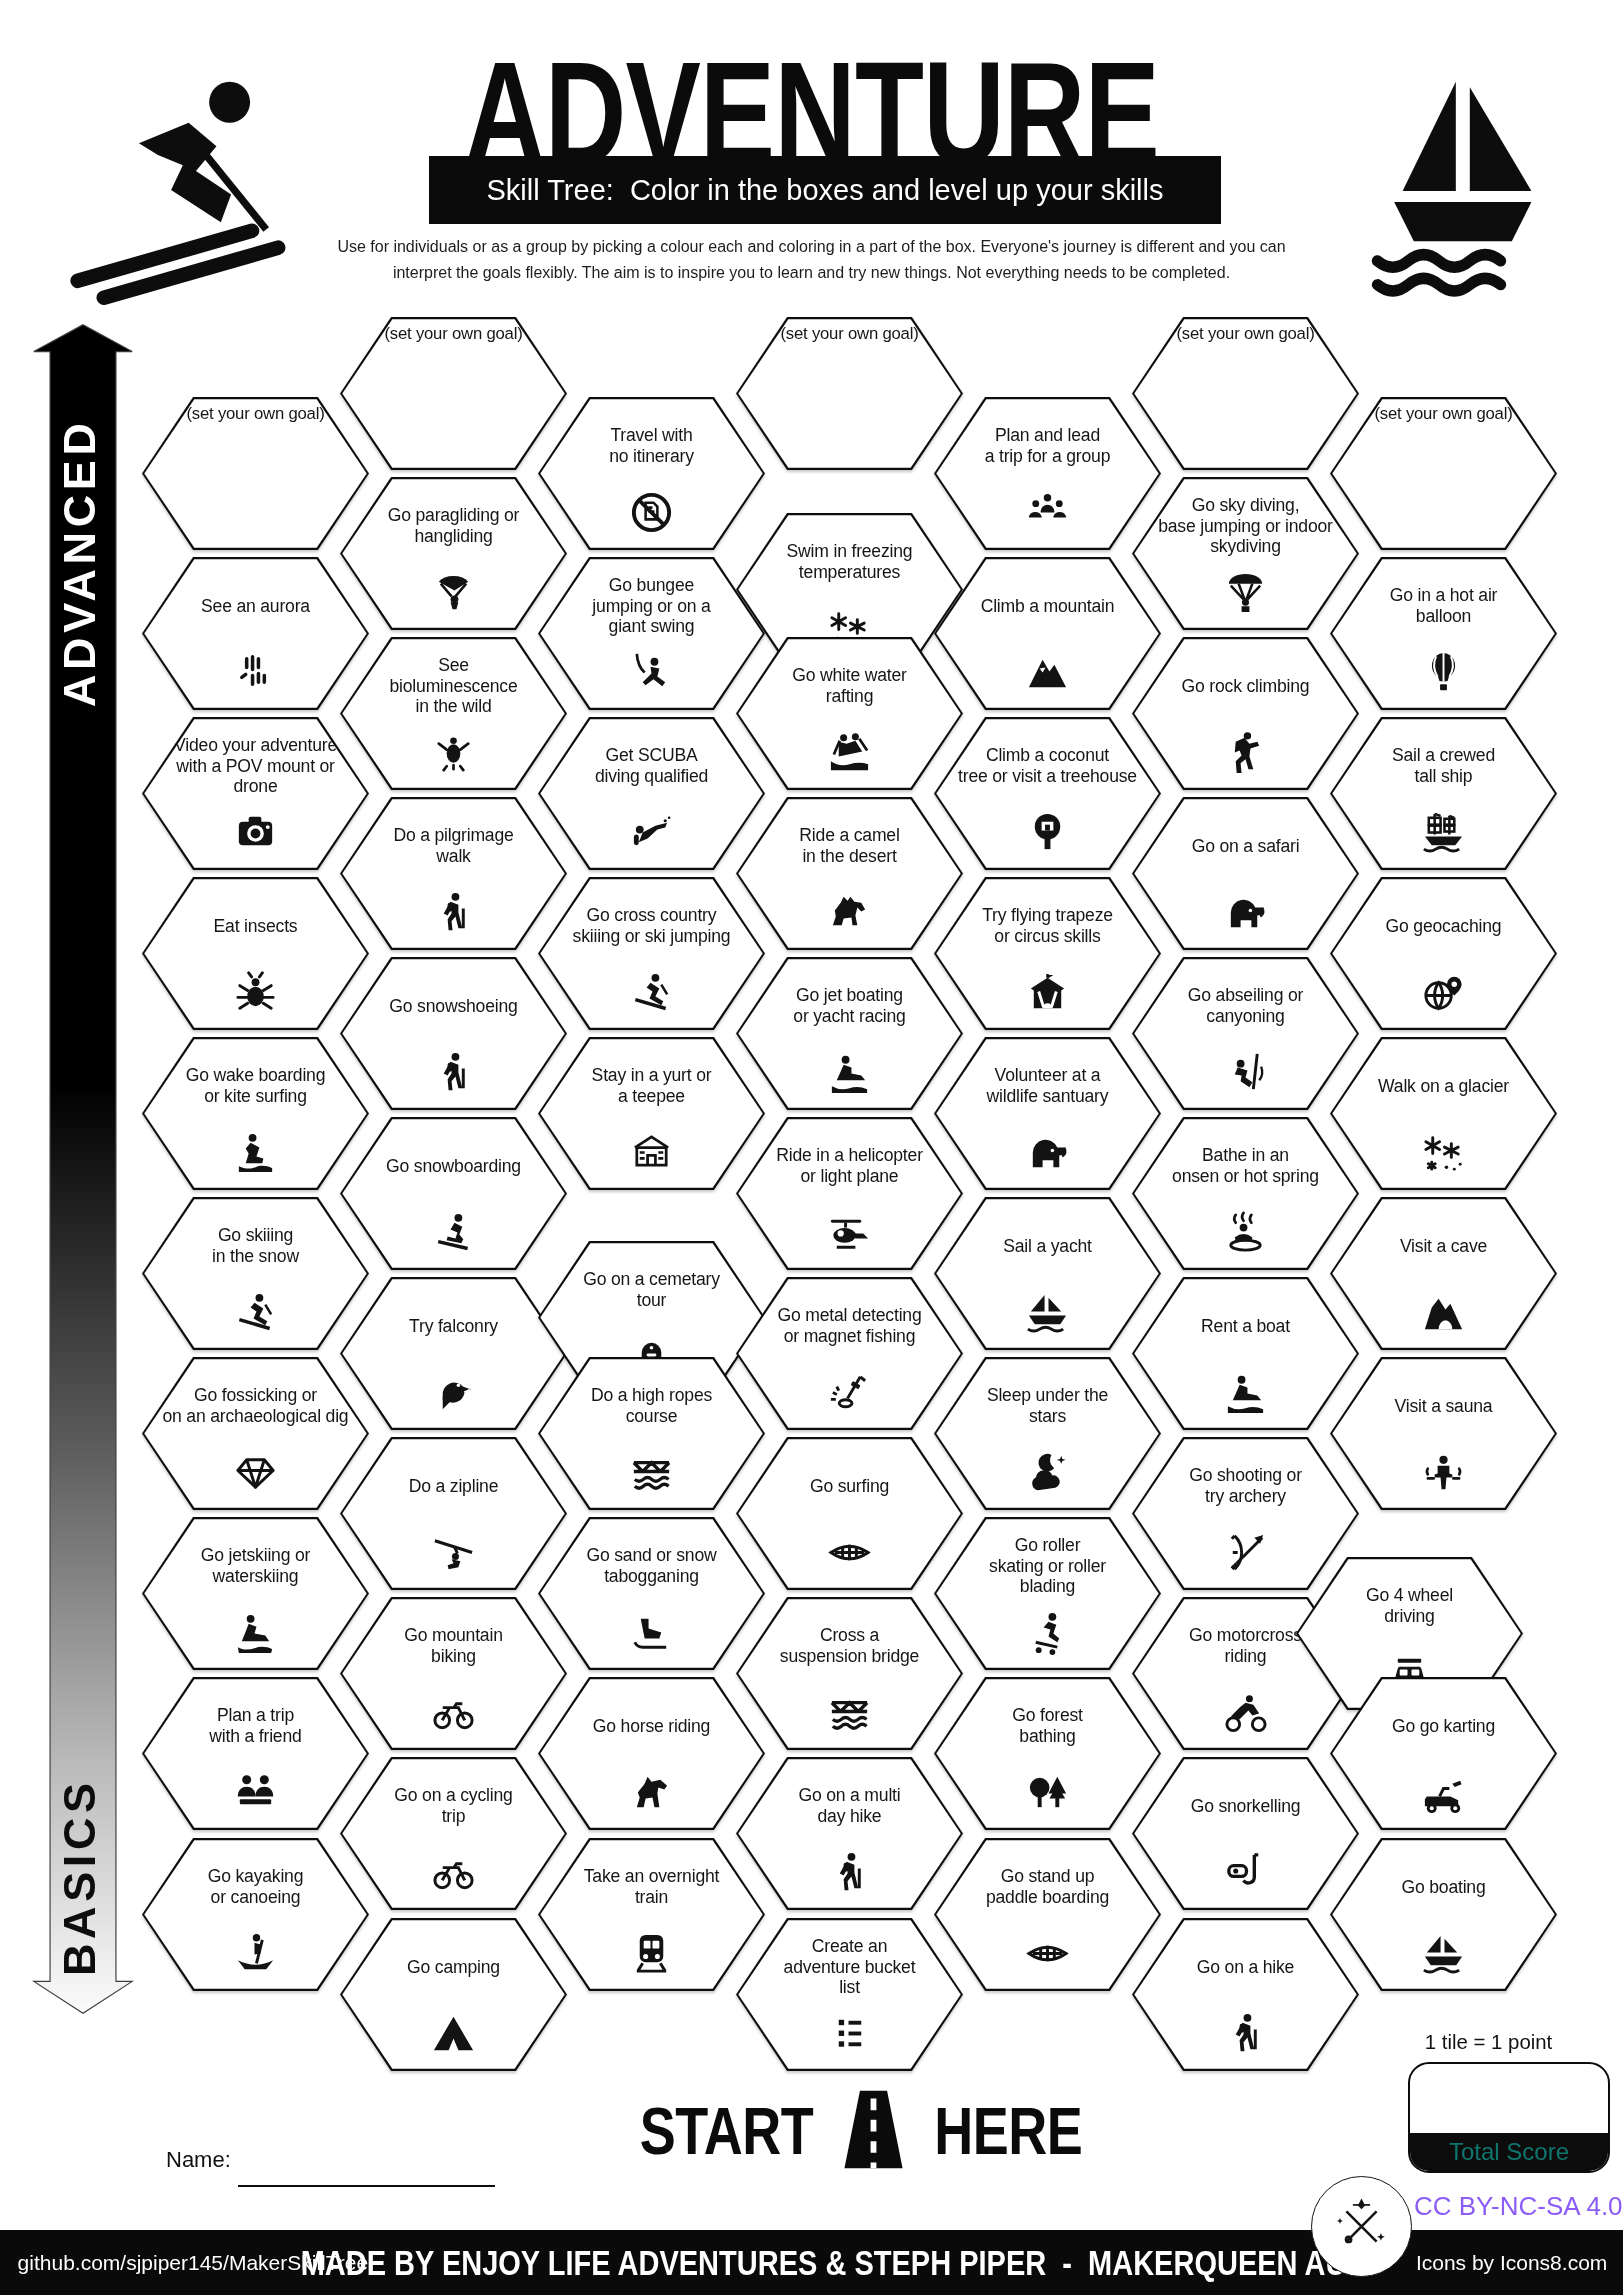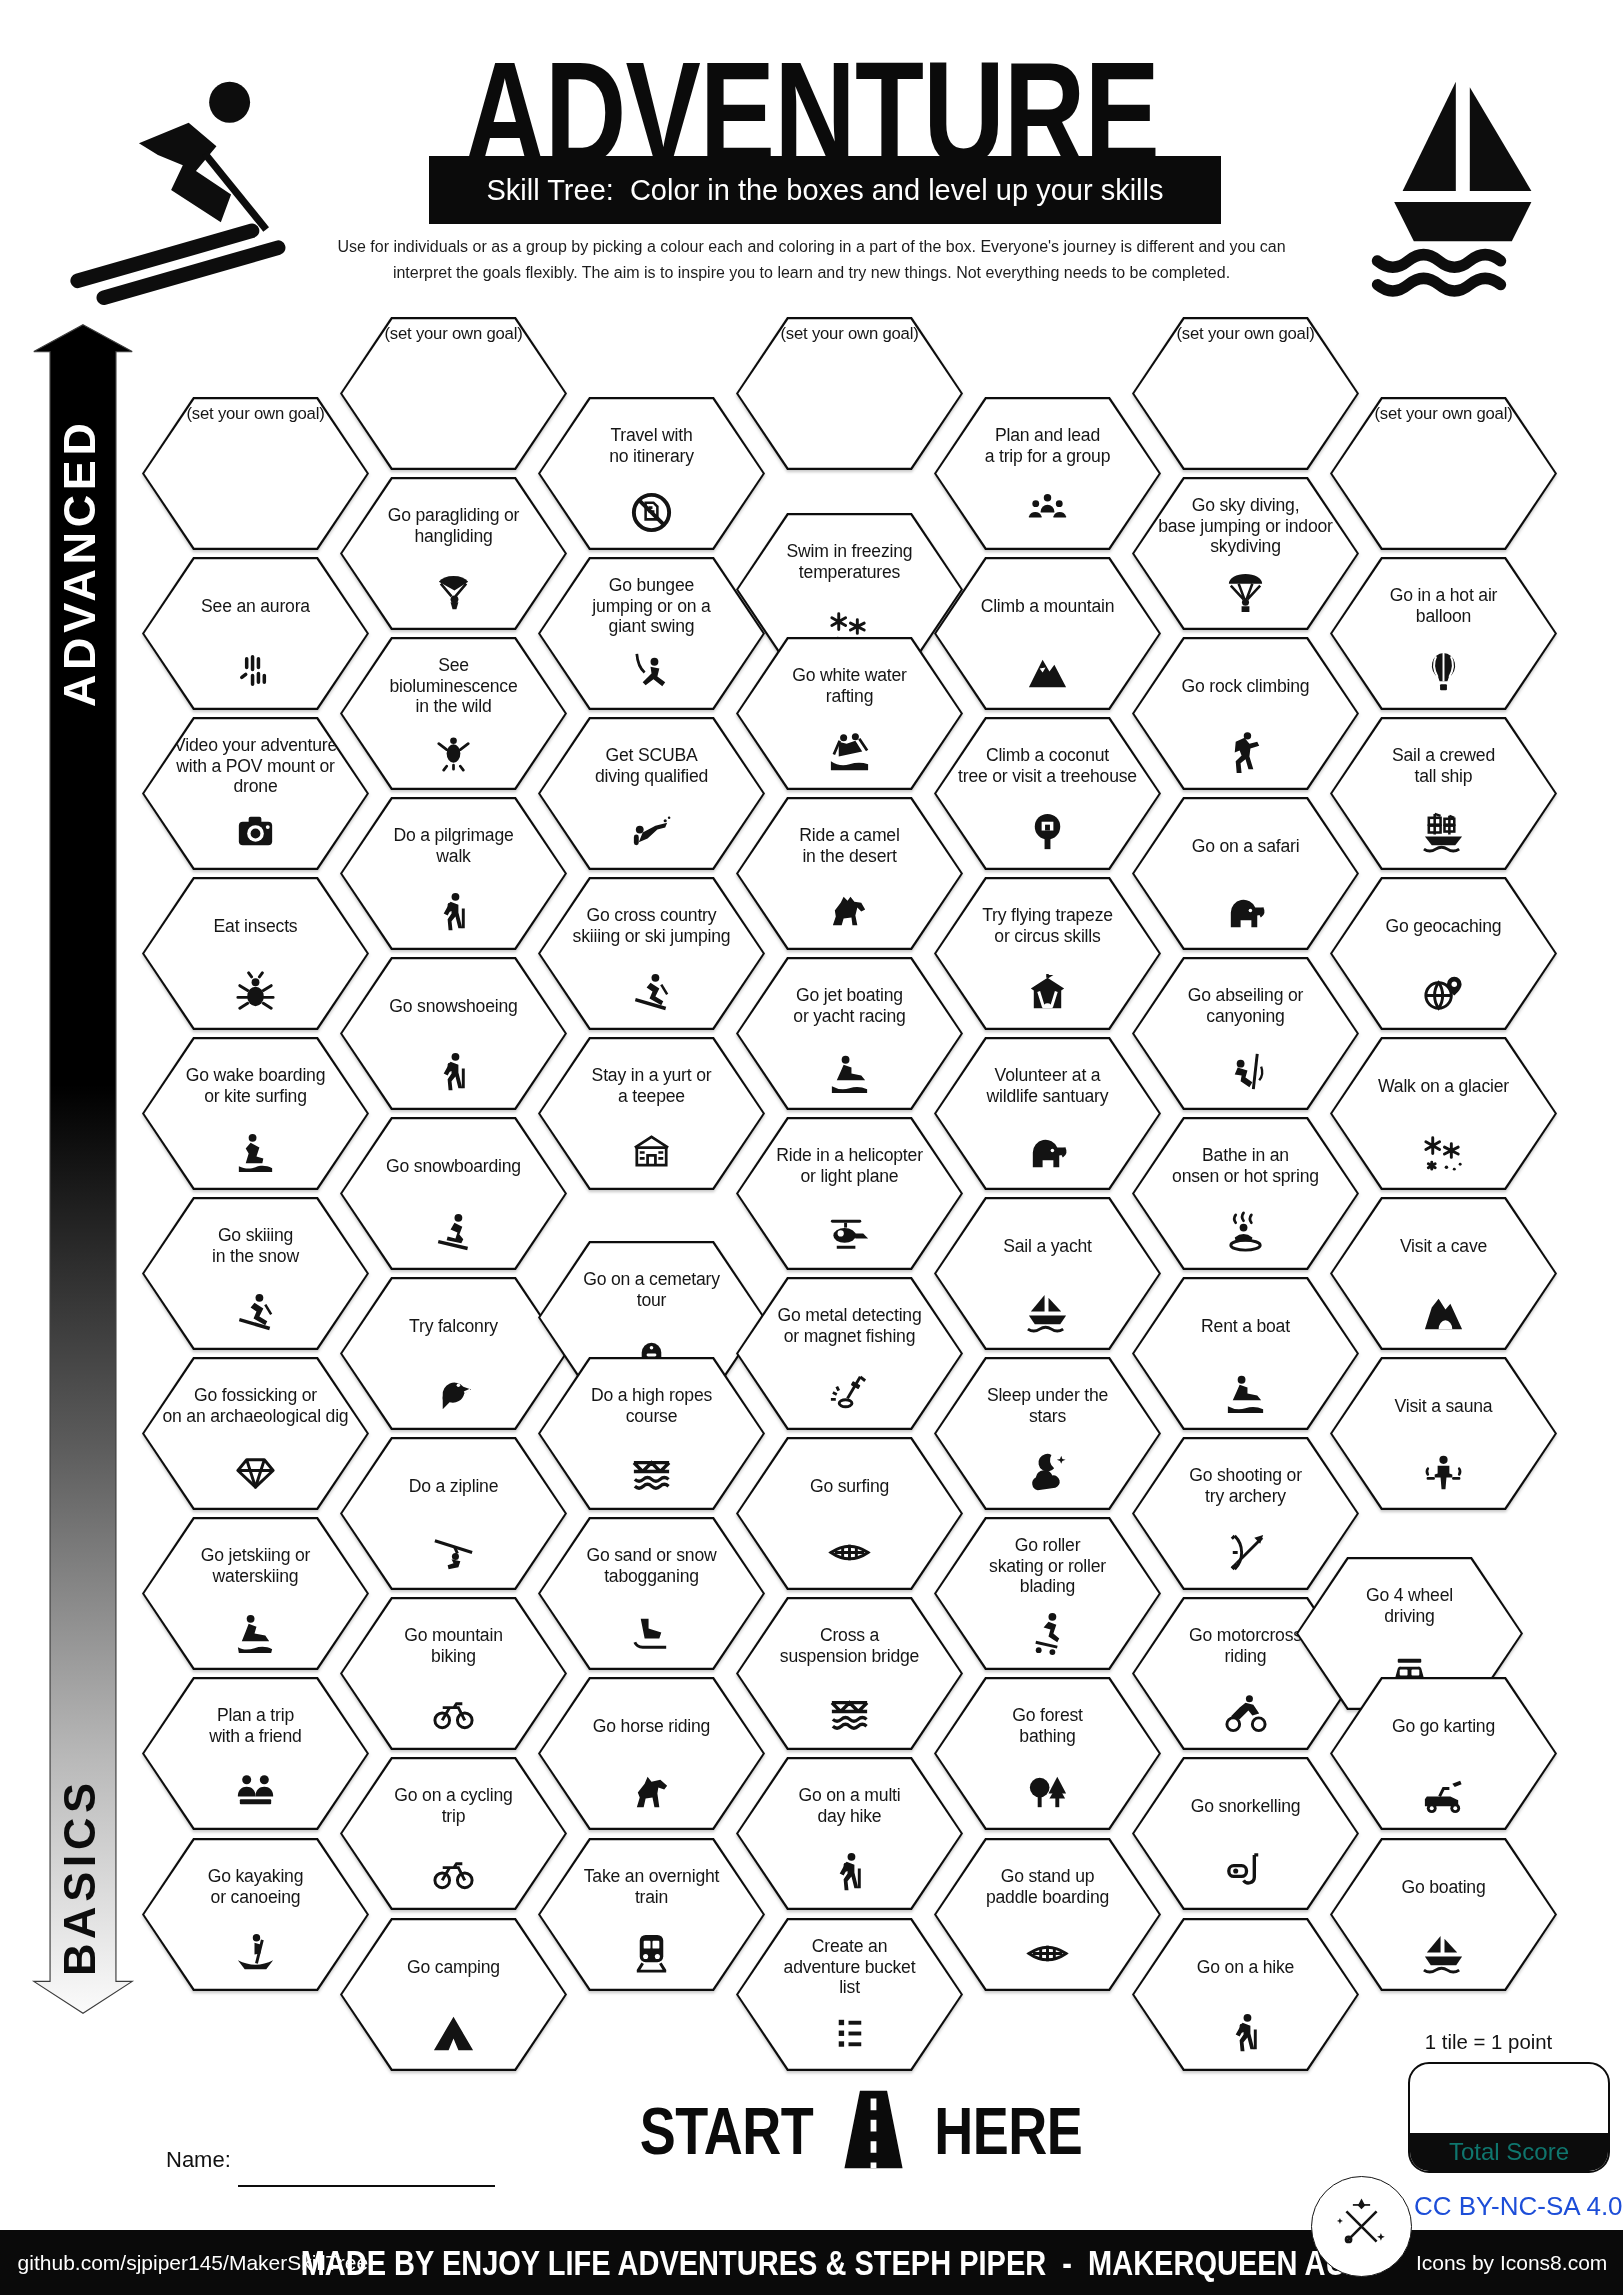--- a/index.html
+++ b/index.html
@@ -45,21 +45,21 @@
   #name-label{position:absolute;left:166px;top:2147px;font-size:22px;color:#111;}
   #name-line{position:absolute;left:238px;top:2185px;width:257px;height:2.3px;background:#0d0d0d;}
   #tile-note{position:absolute;left:1365px;top:2031px;width:247px;text-align:center;font-size:20.4px;color:#131313;}
   #score-box{position:absolute;left:1408px;top:2062px;width:198px;height:107px;background:#fff;
     border:2.8px solid #0c0c0c;border-radius:21px;overflow:hidden;}
   #score-bar{position:absolute;left:0;right:0;bottom:0;height:38px;background:#0c0c0c;color:#0f766e;
     display:flex;align-items:center;justify-content:center;font-size:24px;}
   #mq-logo{position:absolute;left:1311px;top:2176px;width:99px;height:99px;border-radius:50%;
     background:#fff;border:1.9px solid #141414;z-index:6;display:flex;align-items:center;justify-content:center;}
   #mq-logo svg{width:69px;height:69px;}
-  #license{position:absolute;left:1414px;top:2191px;font-size:26px;color:#1d4ed8;z-index:6;}
+  #license{position:absolute;left:1414px;top:2191px;font-size:26px;color:#8b5cf6;z-index:6;}
   
   #footer{position:absolute;left:0;top:2230px;width:1623px;height:66px;background:#0a0a0a;color:#fff;}
   #footer-left{position:absolute;left:17.6px;top:0;height:66px;display:flex;align-items:center;font-size:21px;}
   #footer-center{position:absolute;left:384px;width:879px;top:0;height:66px;display:flex;align-items:center;
     justify-content:center;font-size:29px;font-weight:600;transform:scaleY(1.22);white-space:pre;}
   #footer-right{position:absolute;right:15.7px;top:0;height:66px;display:flex;align-items:center;font-size:21px;}
 </style>
 </head>
 <body>
 

